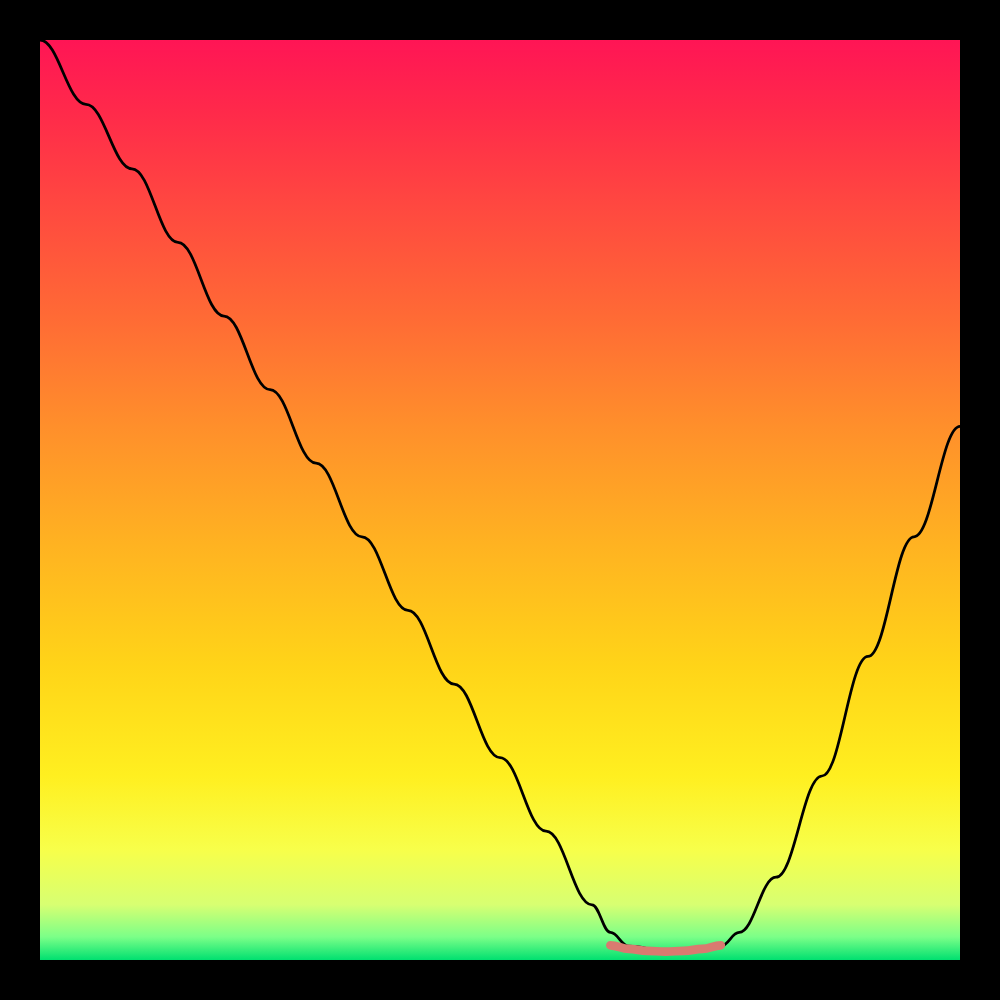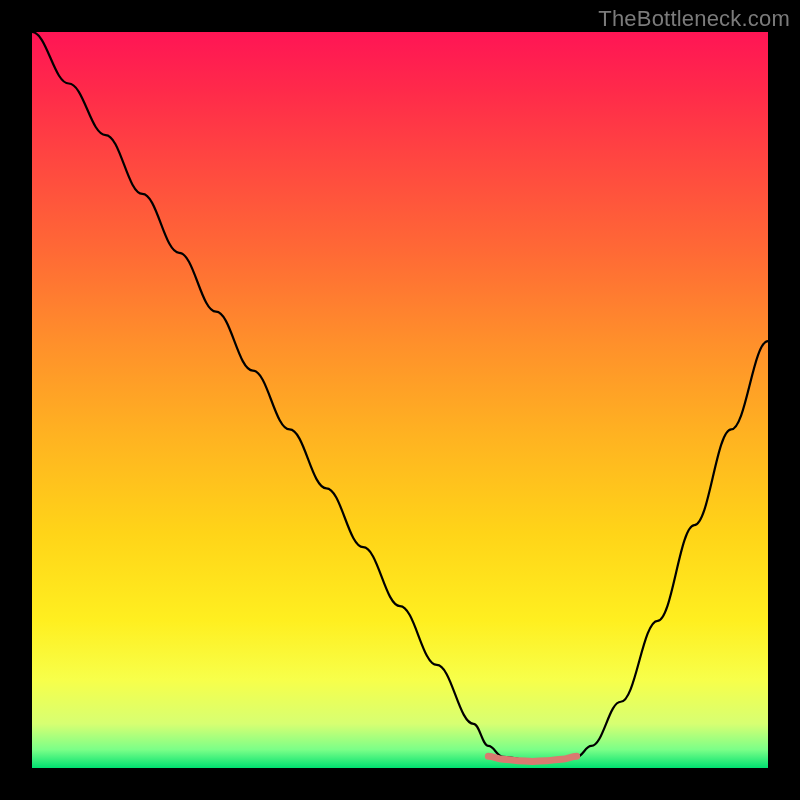--- a/index.html
+++ b/index.html
@@ -50,14 +50,13 @@
 </head>
 <body>
 
 <div class="frame">
   <div class="plot-area">
     <svg class="curve-svg" viewBox="0 0 736 736" preserveAspectRatio="none">
       <path id="curve-path" fill="none" stroke="#000000" stroke-width="2.2" d="M 0 0 C 14.720000000000002 0, 22.080000000000002 51.51999999999998, 36.800000000000004 51.51999999999998 C 51.52000000000001 51.51999999999998, 58.88000000000001 103.03999999999996, 73.60000000000001 103.03999999999996 C 88.32000000000001 103.03999999999996, 95.67999999999999 161.91999999999996, 110.39999999999999 161.91999999999996 C 125.12 161.91999999999996, 132.48000000000002 220.80000000000007, 147.20000000000002 220.80000000000007 C 161.92000000000002 220.80000000000007, 169.28 279.68, 184 279.68 C 198.72 279.68, 206.07999999999998 338.55999999999995, 220.79999999999998 338.55999999999995 C 235.51999999999998 338.55999999999995, 242.87999999999997 397.44, 257.59999999999997 397.44 C 272.32 397.44, 279.68 456.32, 294.40000000000003 456.32 C 309.12 456.32, 316.48 515.2, 331.2 515.2 C 345.92 515.2, 353.28 574.08, 368 574.08 C 382.72 574.08, 390.08 632.96, 404.8 632.96 C 419.52 632.96, 426.88 691.84, 441.59999999999997 691.84 C 447.488 691.84, 450.43199999999996 713.92, 456.32 713.92 C 462.208 713.92, 465.152 724.96, 471.04 724.96 C 482.81600000000003 724.96, 488.704 728.64, 500.48 728.64 C 512.256 728.64, 518.144 728.64, 529.92 728.64 C 535.808 728.64, 538.752 724.96, 544.64 724.96 C 550.528 724.96, 553.472 713.92, 559.36 713.92 C 571.1360000000001 713.92, 577.024 669.76, 588.8000000000001 669.76 C 603.5200000000001 669.76, 610.88 588.8, 625.6 588.8 C 640.32 588.8, 647.68 493.12, 662.4 493.12 C 677.12 493.12, 684.4799999999999 397.44, 699.1999999999999 397.44 C 713.92 397.44, 721.28 309.12, 736 309.12"></path>
       <path id="flat-path" fill="none" stroke="#d97a70" stroke-width="7" stroke-linecap="round" d="M 456.32 724.224 C 462.208 724.224, 465.152 727.168, 471.04 727.168 C 476.92800000000005 727.168, 479.872 728.64, 485.76000000000005 728.64 C 491.648 728.64, 494.59200000000004 729.376, 500.48 729.376 C 506.368 729.376, 509.31199999999995 728.64, 515.1999999999999 728.64 C 521.088 728.64, 524.0319999999999 727.168, 529.92 727.168 C 535.808 727.168, 538.752 724.224, 544.64 724.224"></path>
     </svg>
   </div>
-  <div class="watermark">TheBottleneck.com</div>
 </div>
 
 </body></html>

